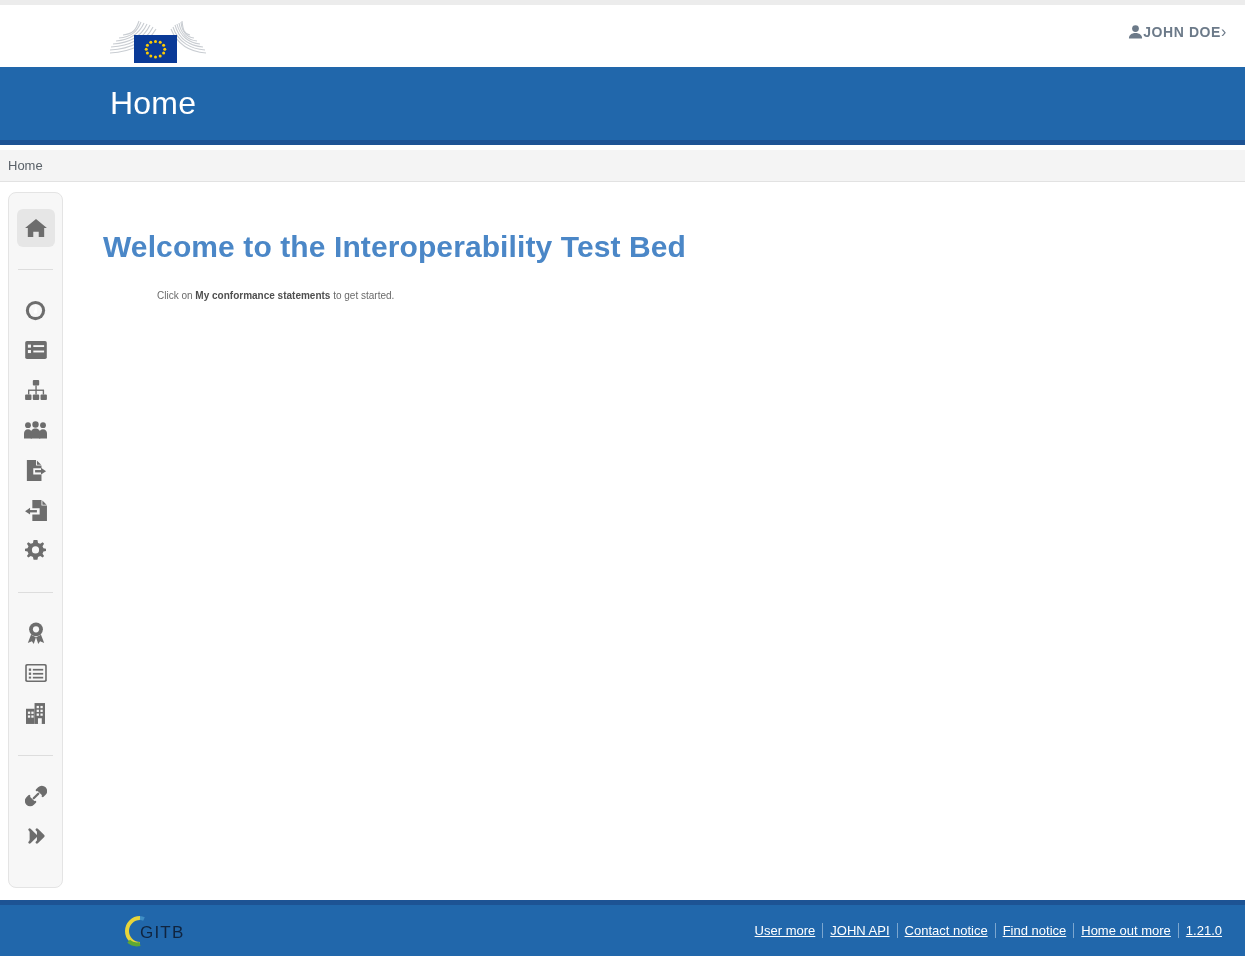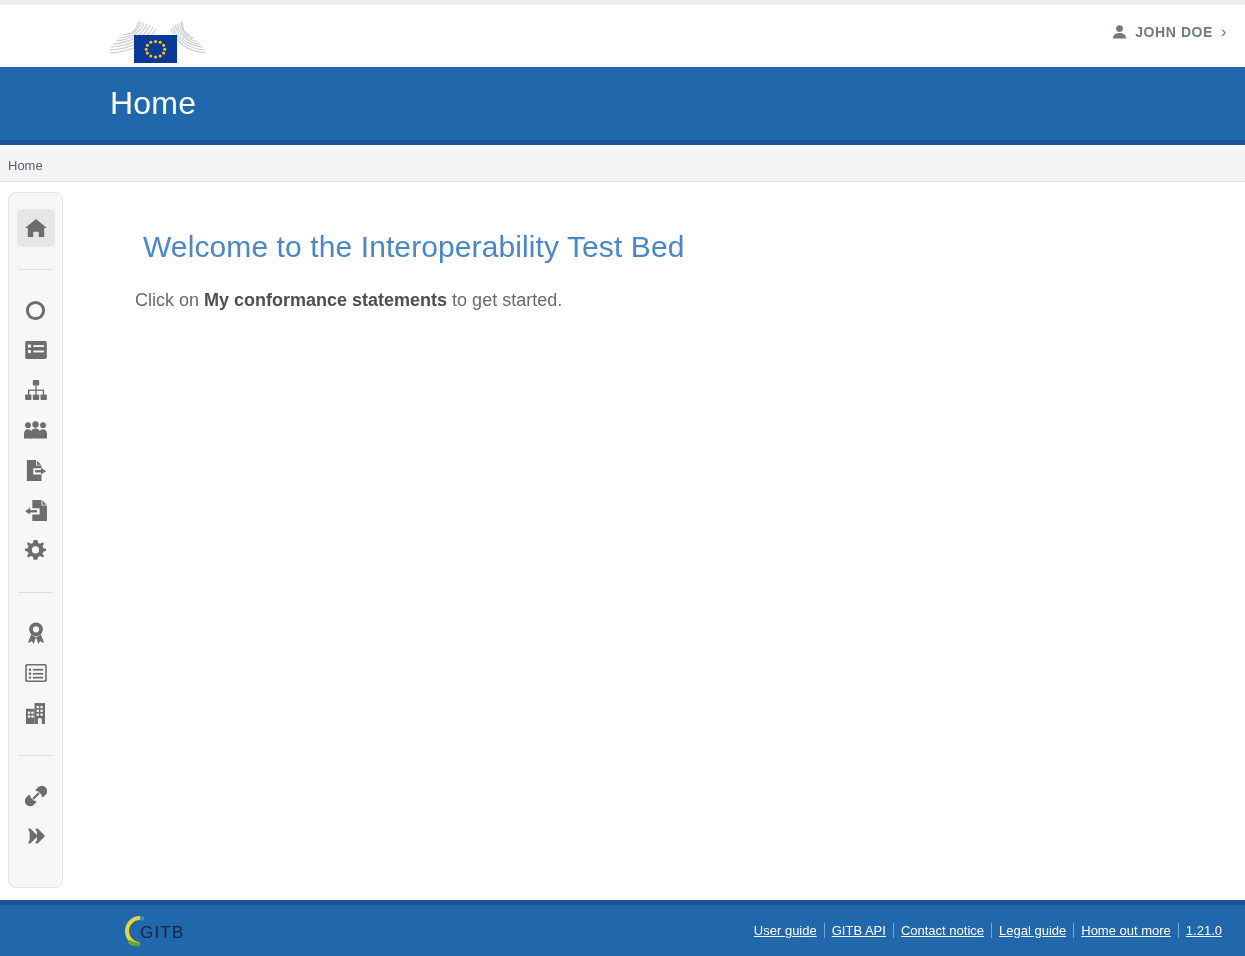--- a/index.html
+++ b/index.html
@@ -22,21 +22,21 @@
     position: absolute; top:5px; left:0; width:1245px; height:62px;
     background:#ffffff;
   }
   .ec-logo {
     position:absolute; left:108px; top:8px; width:100px; height:50px;
   }
   .ec-logo svg { display:block; }
 
   .user-menu {
     position:absolute; right:18px; top:18px;
-    display:flex; align-items:center; gap:8px;
+    display:flex; align-items:center; 
     color:#707c86; font-size:14px; font-weight:bold;
     letter-spacing:0.6px; cursor:pointer;
   }
   .user-menu .uname { color:#6c7a89; }
   .chev { font-size:16px; color:#6c7a89; font-weight:normal; }
   .person-ico svg { display:block; }
 
   
   .page-header {
     position:absolute; top:67px; left:0; width:1245px; height:78px;
@@ -78,27 +78,27 @@
     width:35px; height:1px; background:#dddddd;
     margin:10px 0 9px 0;
   }
 
   
   .content {
     position:absolute; top:192px; left:75px;
     width:1160px; padding-top:38px;
   }
   .welcome-title {
-    margin-left:68px;
-    color:#4b87c7; font-size:30px; font-weight:normal;
+    margin-left:28px;
+    color:#4b87c7; font-size:30px; font-weight:bold;
     letter-spacing:0.1px;
   }
   .welcome-text {
-    margin-left:60px; margin-top:26px;
-    color:#6a6a6a; font-size:18px;
+    margin-left:82px; margin-top:26px;
+    color:#6a6a6a; font-size:10px;
   }
   .welcome-text b { color:#4f4f4f; font-weight:bold; }
 
   
   .footer {
     position:absolute; left:0; bottom:0; width:1245px; height:56px;
     background:#2167ab; border-top:5px solid #1d5394;
     display:flex; justify-content:space-between;
   }
   .gitb-logo { margin-left:110px; display:flex; align-items:center; }
@@ -362,27 +362,27 @@
     <div class="gitb-logo">
       <svg width="80" height="34" viewBox="0 0 80 34">
         <path d="M30,4 A13,13 0 1 0 30,30" fill="none" stroke="#e8d53a" stroke-width="4"></path>
         <path d="M18.6,27.3 A13,13 0 0 0 30,30" fill="none" stroke="#5ea832" stroke-width="4"></path>
         <path d="M30,4 A13,13 0 0 1 34,5" fill="none" stroke="#3f8ec4" stroke-width="4"></path>
         <text x="30" y="24" font-family="'Liberation Sans', sans-serif" font-size="17" letter-spacing="1.2" fill="#10243f">GITB</text>
       </svg>
     </div>
 
     <div class="footer-links">
-      <a>User guide</a>
-      <span class="sep"></span>
-      <a>GITB API</a>
+      <a>User more</a>
+      <span class="sep"></span>
+      <a>JOHN API</a>
       <span class="sep"></span>
       <a>Contact notice</a>
       <span class="sep"></span>
-      <a>Legal guide</a>
+      <a>Find notice</a>
       <span class="sep"></span>
       <a>Home out more</a>
       <span class="sep"></span>
       <a>1.21.0</a>
     </div>
 
   </div>
 
 </div>
 

